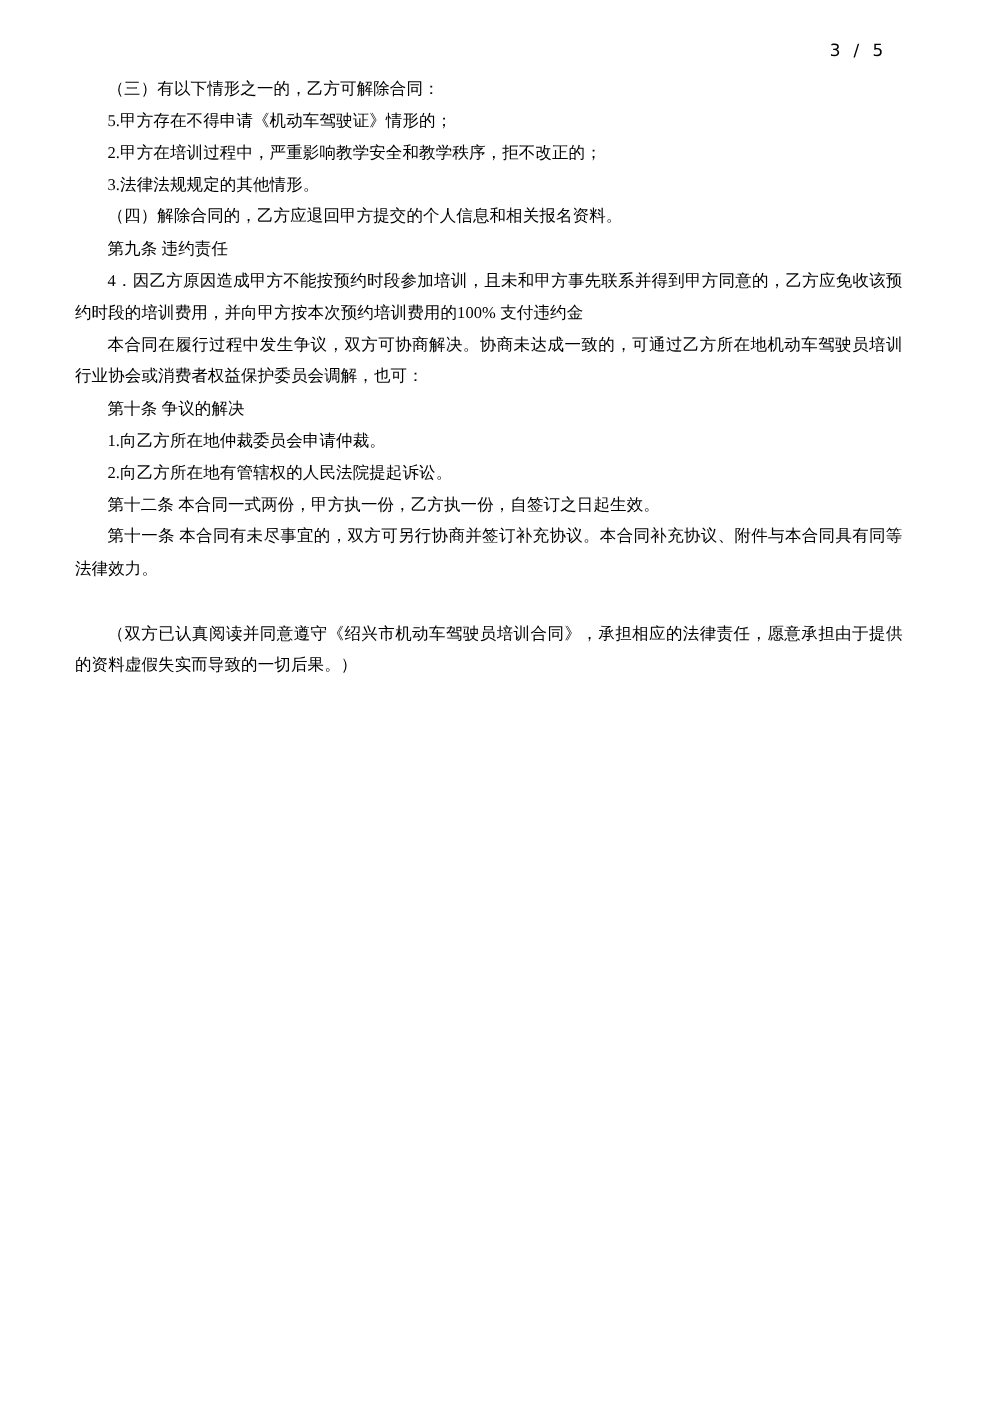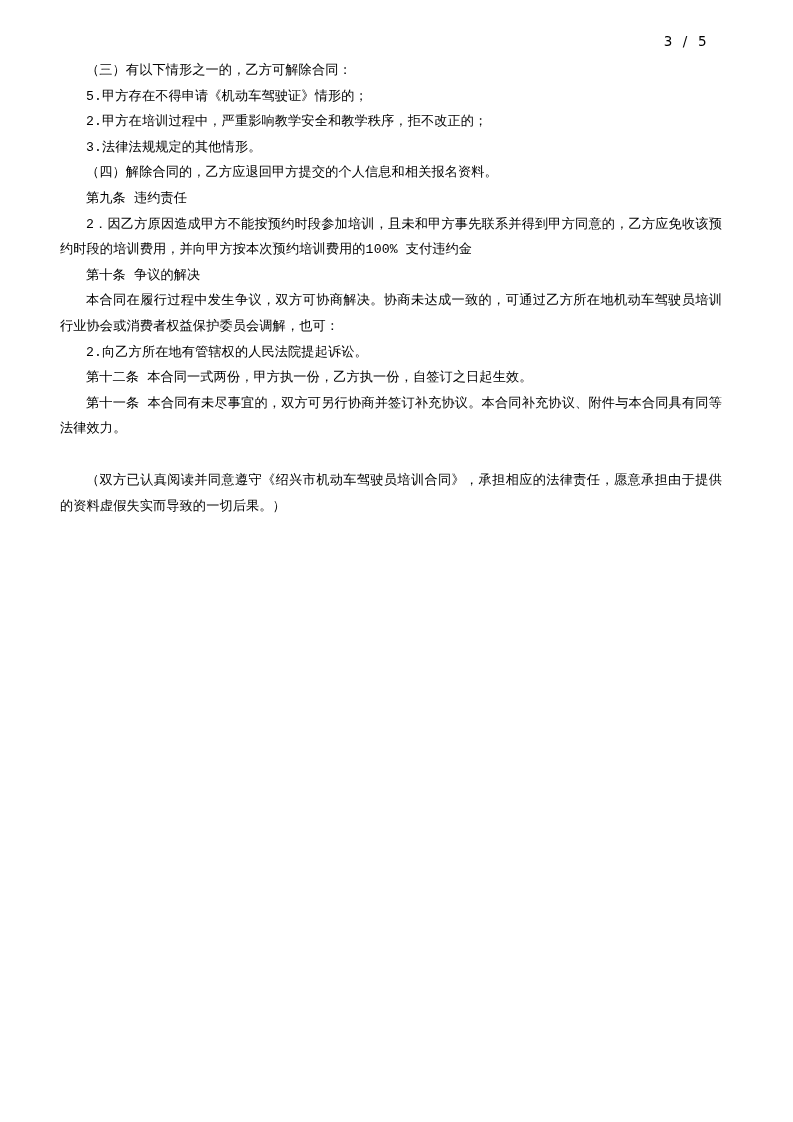--- a/index.html
+++ b/index.html
@@ -42,21 +42,21 @@
     left: 60px;
     width: 676px;
   }
   p.para {
     margin: 0 14px 0 0;
     font-size: 13.2px;
     line-height: 25.6px;
     text-indent: 26px;
     text-align: justify;
     color: #000;
-    font-family: Liberation Mono, monospace;
+    font-family: Liberation Serif, serif;
     letter-spacing: 0.1px;
   }
   .spacer {
     height: 26px;
   }
 </style>
 </head>
 <body>
 
 <div class="page">
@@ -67,23 +67,24 @@
     <span>5</span>
   </div>
 
   <div class="content">
     <p class="para">（三）有以下情形之一的，乙方可解除合同：</p>
     <p class="para">5.甲方存在不得申请《机动车驾驶证》情形的；</p>
     <p class="para">2.甲方在培训过程中，严重影响教学安全和教学秩序，拒不改正的；</p>
     <p class="para">3.法律法规规定的其他情形。</p>
     <p class="para">（四）解除合同的，乙方应退回甲方提交的个人信息和相关报名资料。</p>
     <p class="para">第九条 违约责任</p>
-    <p class="para">2．因乙方原因造成甲方不能按预约时段参加培训，且未和甲方事先联系并得到甲方同意的，乙方应免收该预约时段的培训费用，并向甲方按本次预约培训费用的100% 支付违约金</p>
+    <p class="para">4．因乙方原因造成甲方不能按预约时段参加培训，且未和甲方事先联系并得到甲方同意的，乙方应免收该预约时段的培训费用，并向甲方按本次预约培训费用的100% 支付违约金</p>
+    <p class="para">本合同在履行过程中发生争议，双方可协商解决。协商未达成一致的，可通过乙方所在地机动车驾驶员培训行业协会或消费者权益保护委员会调解，也可：</p>
     <p class="para">第十条 争议的解决</p>
-    <p class="para">本合同在履行过程中发生争议，双方可协商解决。协商未达成一致的，可通过乙方所在地机动车驾驶员培训行业协会或消费者权益保护委员会调解，也可：</p>
+    <p class="para">1.向乙方所在地仲裁委员会申请仲裁。</p>
     <p class="para">2.向乙方所在地有管辖权的人民法院提起诉讼。</p>
     <p class="para">第十二条 本合同一式两份，甲方执一份，乙方执一份，自签订之日起生效。</p>
     <p class="para">第十一条 本合同有未尽事宜的，双方可另行协商并签订补充协议。本合同补充协议、附件与本合同具有同等法律效力。</p>
     <div class="spacer"></div>
     <p class="para">（双方已认真阅读并同意遵守《绍兴市机动车驾驶员培训合同》，承担相应的法律责任，愿意承担由于提供的资料虚假失实而导致的一切后果。）</p>
   </div>
 
 </div>
 
 </body></html>

